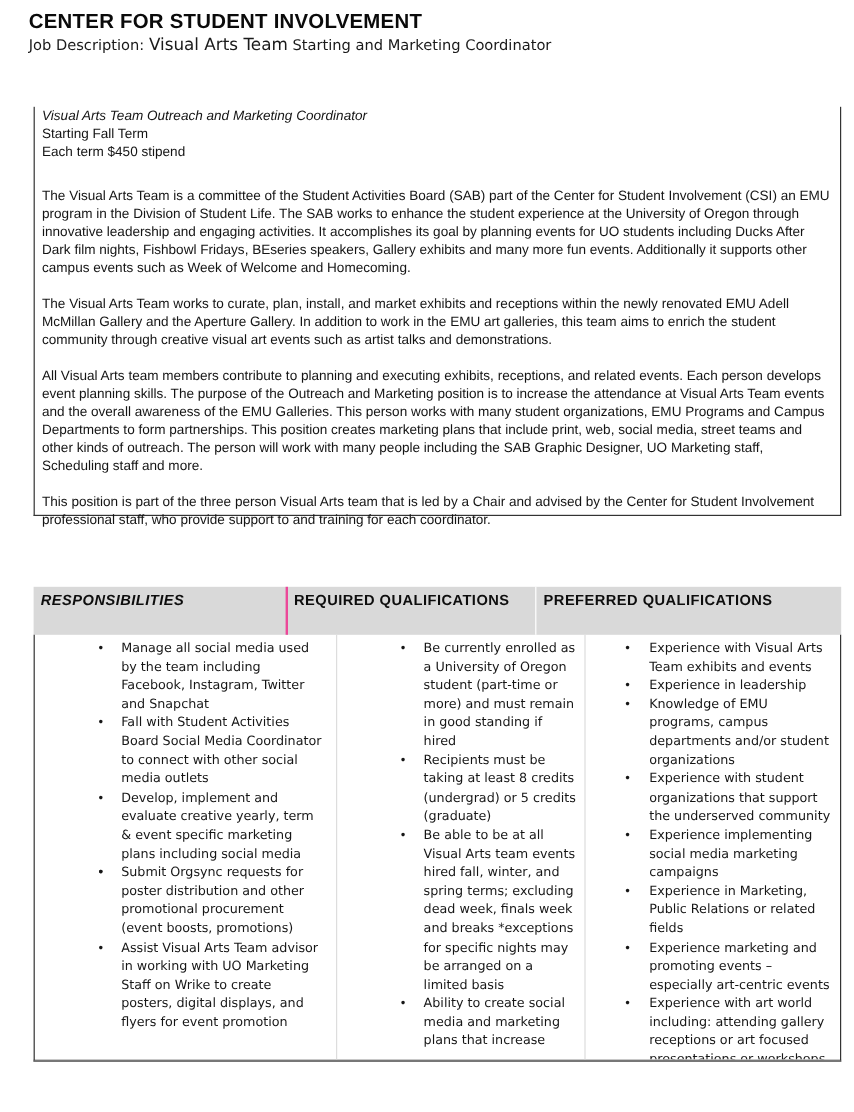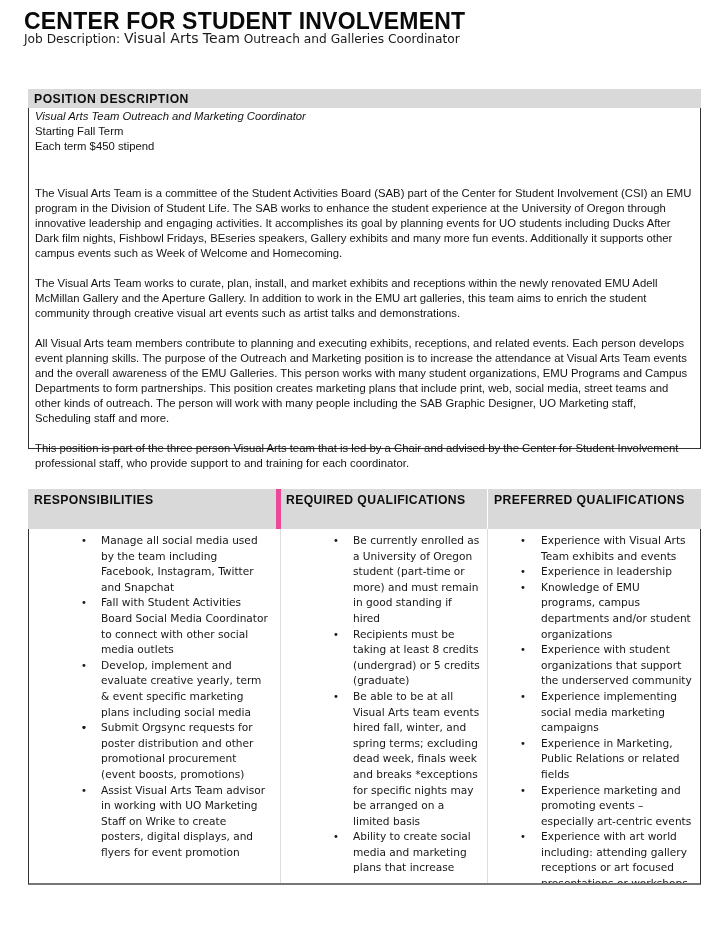--- a/index.html
+++ b/index.html
@@ -1,19 +1,19 @@
 <!DOCTYPE html>
 <html><head>
 <meta charset="utf-8">
 <style>
   html, body { margin: 0; padding: 0; background: #ffffff; }
   body { width: 712px; height: 927px; position: relative; overflow: hidden; color: #111; }
   .title {
     position: absolute; left: 24px; top: 8px;
-    font-family: "Liberation Sans", sans-serif; font-weight: bold; font-size: 23px; letter-spacing: 0.2px; color: #0a0a0a;
+    font-family: "Liberation Sans", sans-serif; font-weight: bold; font-size: 17px; letter-spacing: 0.2px; color: #0a0a0a;
   }
   .subtitle {
     position: absolute; left: 24px; top: 30px;
     font-family: "DejaVu Sans", sans-serif; font-size: 12.2px; color: #1a1a1a; white-space: nowrap;
   }
   .subtitle .team { font-size: 14px; }
   
   .pos-box {
     position: absolute; left: 28px; top: 89px; width: 673px;
   }
@@ -23,34 +23,34 @@
     padding-left: 6px; line-height: 20px; color: #0d0d0d;
   }
   .pos-body {
     border-left: 1px solid #333; border-right: 1px solid #333; border-bottom: 1px solid #333;
     padding: 1px 6px 6px 6px; height: 341px; box-sizing: border-box;
     font-family: "Liberation Sans", sans-serif; font-size: 11.3px; line-height: 15px; color: #141414;
   }
   .pos-body p { margin: 0 0 15px 0; }
   .pos-body .role { font-style: italic; }
   .pos-body .meta { margin: 0; }
-  .pos-body .meta-last { margin-bottom: 32px; }
+  .pos-body .meta-last { margin-bottom: 22px; }
   
   .resp-table {
     position: absolute; left: 28px; top: 489px; width: 673px;
     border-collapse: collapse;
   }
   .resp-head {
     display: flex; background: #d9d9d9; height: 40px;
   }
   .resp-head div {
     font-family: "Liberation Sans", sans-serif; font-weight: bold; font-size: 12.2px; letter-spacing: 0.4px;
     padding: 4px 6px 0 6px; box-sizing: border-box; color: #0d0d0d;
   }
-  .resp-head .c1 { width: 253px; border-right: 5px solid #ec4899; }
+  .resp-head .c1 { width: 212px; border-right: 2px solid #ec4899; font-style: italic; }
   .resp-head .c2 { width: 207px; border-right: 1px solid #fff; padding-left: 5px; }
   .resp-head .c3 { width: 213px; padding-left: 6px; }
   .resp-body {
     display: flex; border-left: 1px solid #333; border-right: 1px solid #333; border-bottom: 2px solid #777;
     height: 356px; box-sizing: border-box; overflow: hidden;
   }
   .resp-body .col { box-sizing: border-box; overflow: hidden; }
   .resp-body .c1 { width: 252px; border-right: 1px solid #ddd; }
   .resp-body .c2 { width: 207px; border-right: 1px solid #ddd; }
   .resp-body .c3 { width: 212px; }
@@ -64,24 +64,23 @@
   .c1 ul.blist li .bullet { left: 52px; }
   .c2 ul.blist li { padding-left: 72px; padding-right: 6px; }
   .c2 ul.blist li .bullet { left: 52px; }
   .c3 ul.blist li { padding-left: 53px; padding-right: 6px; }
   .c3 ul.blist li .bullet { left: 32px; }
 </style>
 </head>
 <body>
 
 <div class="title">CENTER FOR STUDENT INVOLVEMENT</div>
-<div class="subtitle"><span>Job Description: </span><span class="team">Visual Arts Team</span><span> Outreach and Galleries Coordinator</span></div>
+<div class="subtitle"><span>Job Description: </span><span class="team">Visual Arts Team</span><span> Starting and Marketing Coordinator</span></div>
 
 <div class="pos-box">
-  <div class="pos-header">POSITION DESCRIPTION</div>
   <div class="pos-body">
     <p class="meta role">Visual Arts Team Outreach and Marketing Coordinator</p>
     <p class="meta">Starting Fall Term</p>
     <p class="meta meta-last">Each term $450 stipend</p>
     <p>The Visual Arts Team is a committee of the Student Activities Board (SAB) part of the Center for Student Involvement (CSI) an EMU program in the Division of Student Life. The SAB works to enhance the student experience at the University of Oregon through innovative leadership and engaging activities. It accomplishes its goal by planning events for UO students including Ducks After Dark film nights, Fishbowl Fridays, BEseries speakers, Gallery exhibits and many more fun events. Additionally it supports other campus events such as Week of Welcome and Homecoming.</p>
     <p>The Visual Arts Team works to curate, plan, install, and market exhibits and receptions within the newly renovated EMU  Adell McMillan Gallery and the Aperture Gallery. In addition to work in the EMU art galleries, this team aims to enrich  the student community through creative visual art events such as artist talks and demonstrations.</p>
     <p>All Visual Arts team members contribute to planning and executing exhibits, receptions, and related events. Each person  develops event planning skills. The purpose of the Outreach and Marketing position is to increase the attendance at  Visual Arts Team events and the overall awareness of the EMU Galleries. This person works with many student organizations,  EMU Programs and Campus Departments to form partnerships. This position creates marketing plans that include print,  web, social media, street teams and other kinds of outreach. The person will work with many people including the SAB  Graphic Designer, UO Marketing staff, Scheduling staff and more.</p>
     <p>This position is part of the three person Visual Arts team that is led by a Chair and advised by the Center for Student Involvement professional staff, who provide support to and training for each coordinator.</p>
   </div>
 </div>

